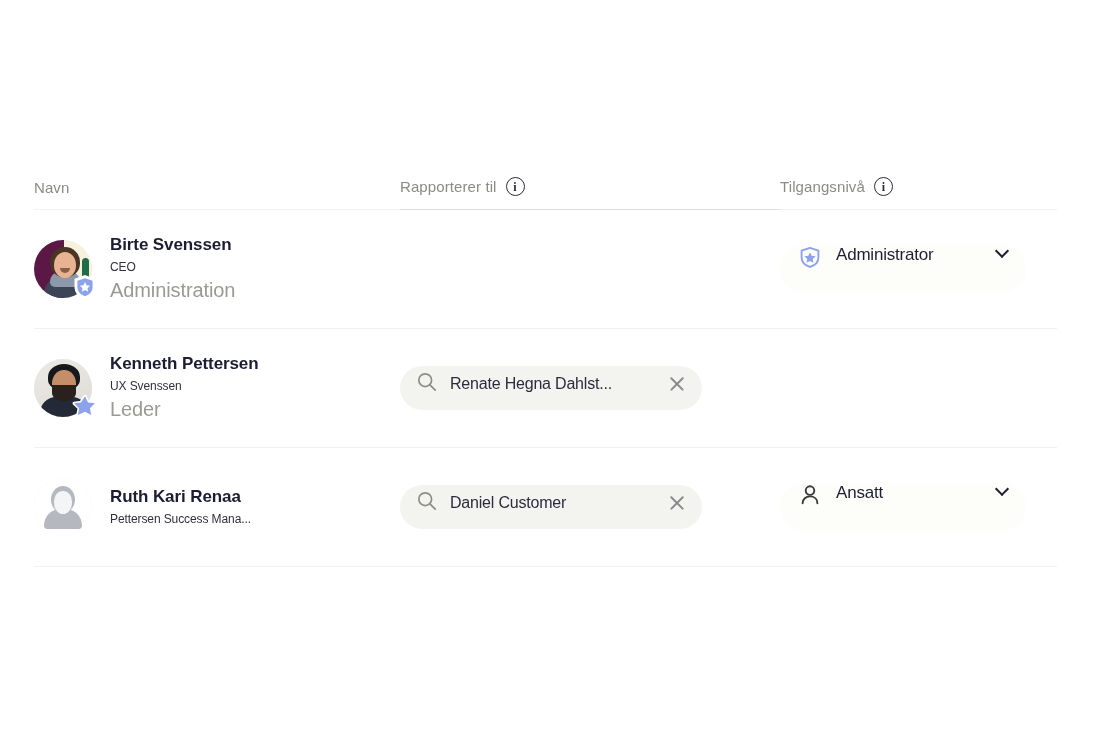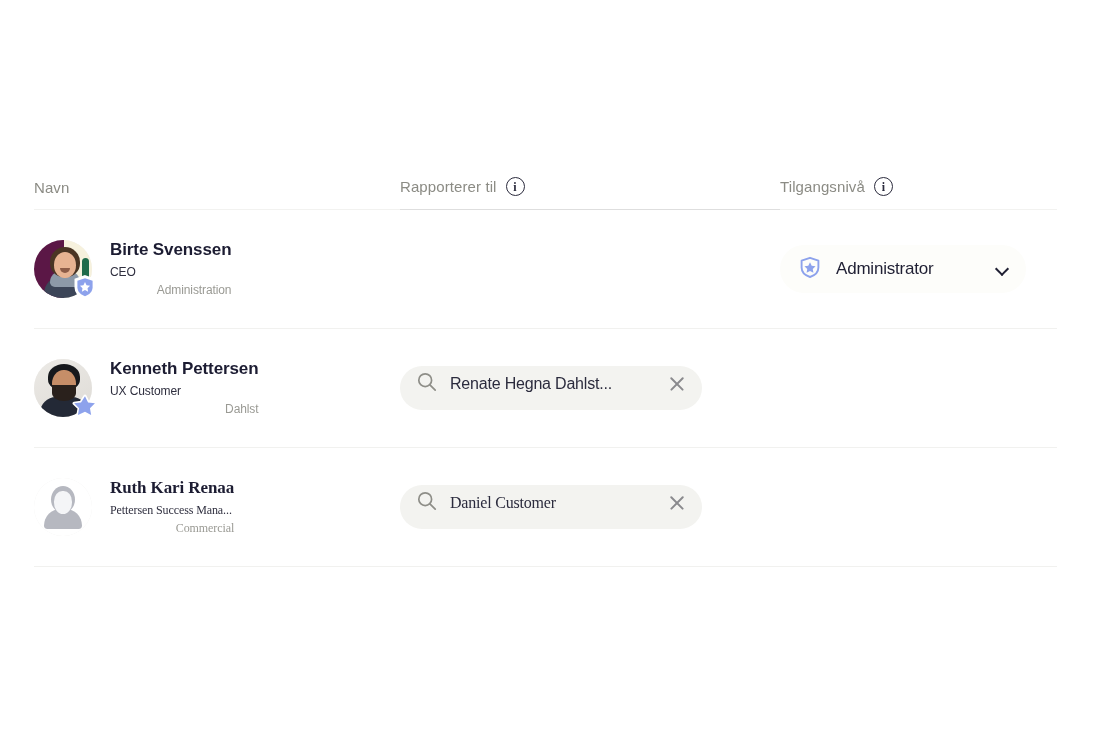--- a/index.html
+++ b/index.html
@@ -89,21 +89,21 @@
   }
 
   
   .row {
     display: flex;
     align-items: center;
     height: 118px;
     border-bottom: 1px solid #f1f1ef;
     position: relative;
   }
-  .row:last-child { border-bottom: 1px solid #f1f1ef; font-family: Liberation Serif, serif; }
+  .row:last-child { border-bottom: 1px solid #f1f1ef; }
 
   .person {
     display: flex;
     align-items: center;
     gap: 18px;
   }
 
   .avatar-wrap {
     position: relative;
     width: 58px;
@@ -149,21 +149,21 @@
     width: 26px;
     height: 26px;
     display: flex;
     align-items: center;
     justify-content: center;
   }
 
   .meta { display: flex; flex-direction: column; gap: 2px; }
   .p-name  { font-size: 17px; font-weight: 700; color: #1c1c32; letter-spacing: -.1px; line-height: 1.35; }
   .p-title { font-size: 12px; color: #2f2f3f; letter-spacing: -.1px; line-height: 1.35; }
-  .p-dept  { font-size: 12px; color: #9a9a94; letter-spacing: -.1px; line-height: 1.35; text-align: right; }
+  .p-dept  { font-size: 20px; color: #9a9a94; letter-spacing: -.1px; line-height: 1.35; }
 
   
   .search-pill {
     display: flex;
     align-items: center;
     gap: 12px;
     width: 302px;
     height: 44px;
     box-sizing: border-box;
     padding: 0 16px 8px 16px;
@@ -193,21 +193,20 @@
     width: 18px; height: 1.8px;
     background: #4a4a52;
     border-radius: 2px;
   }
   .clear-x::before { transform: rotate(45deg); }
   .clear-x::after  { transform: rotate(-45deg); }
 
   
   .access-pill {
     display: flex;
-    align-items: center;
     gap: 14px;
     width: 246px;
     height: 48px;
     box-sizing: border-box;
     padding: 0 18px 0 18px;
     background: #fdfdfa;
     border-radius: 24px;
     cursor: pointer;
   }
   .access-pill .a-text {
@@ -317,22 +316,22 @@
             </div>
             <div class="badge">
               <svg width="28" height="28" viewBox="0 0 28 28">
                 <path d="M14 3.4 l3.3 6.7 7.4 1.07-5.35 5.22 1.26 7.37L14 20.28 6.39 23.76l1.26-7.37L2.3 11.17l7.4-1.07z" fill="none" stroke="#ffffff" stroke-width="3.4" stroke-linejoin="round"></path>
                 <path d="M14 3.4 l3.3 6.7 7.4 1.07-5.35 5.22 1.26 7.37L14 20.28 6.39 23.76l1.26-7.37L2.3 11.17l7.4-1.07z" fill="#8da2ec"></path>
               </svg>
             </div>
           </div>
           <div class="meta">
             <div class="p-name">Kenneth Pettersen</div>
-            <div class="p-title">UX Customer</div>
-            <div class="p-dept">Dahlst</div>
+            <div class="p-title">UX Svenssen</div>
+            <div class="p-dept">Leder</div>
           </div>
         </div>
       </div>
       <div class="col-report">
         <div class="search-pill">
           <span>
             <svg width="22" height="22" viewBox="0 0 22 22">
               <circle cx="9.2" cy="9.2" r="6.4" fill="none" stroke="#8e8e88" stroke-width="1.7"></circle>
               <line x1="13.9" y1="13.9" x2="19.2" y2="19.2" stroke="#8e8e88" stroke-width="1.7" stroke-linecap="round"></line>
             </svg>
@@ -350,32 +349,43 @@
             <div class="avatar">
               <div class="av3-bg"></div>
               <div class="av3-body"></div>
               <div class="av3-head"></div>
                 <div class="av3-face"></div>
             </div>
           </div>
           <div class="meta">
             <div class="p-name">Ruth Kari Renaa</div>
             <div class="p-title">Pettersen Success Mana...</div>
-            <div class="p-dept">Commercial</div>
           </div>
         </div>
       </div>
       <div class="col-report">
         <div class="search-pill">
           <span>
             <svg width="22" height="22" viewBox="0 0 22 22">
               <circle cx="9.2" cy="9.2" r="6.4" fill="none" stroke="#8e8e88" stroke-width="1.7"></circle>
               <line x1="13.9" y1="13.9" x2="19.2" y2="19.2" stroke="#8e8e88" stroke-width="1.7" stroke-linecap="round"></line>
             </svg>
           </span>
           <span class="s-text">Daniel Customer</span>
           <span class="clear-x"></span>
         </div>
       </div>
+      <div class="col-access">
+        <div class="access-pill">
+          <span>
+            <svg width="24" height="24" viewBox="0 0 24 24">
+              <circle cx="12" cy="7.6" r="4.3" fill="none" stroke="#3a3a3a" stroke-width="1.9"></circle>
+              <path d="M4.6 20.2 C4.6 15.9 8 13.4 12 13.4 C16 13.4 19.4 15.9 19.4 20.2" fill="none" stroke="#3a3a3a" stroke-width="1.9" stroke-linecap="round"></path>
+            </svg>
+          </span>
+          <span class="a-text">Ansatt</span>
+          <span class="chev"></span>
+        </div>
+      </div>
     </div>
 
   </div>
 </div>
 
 </body></html>

